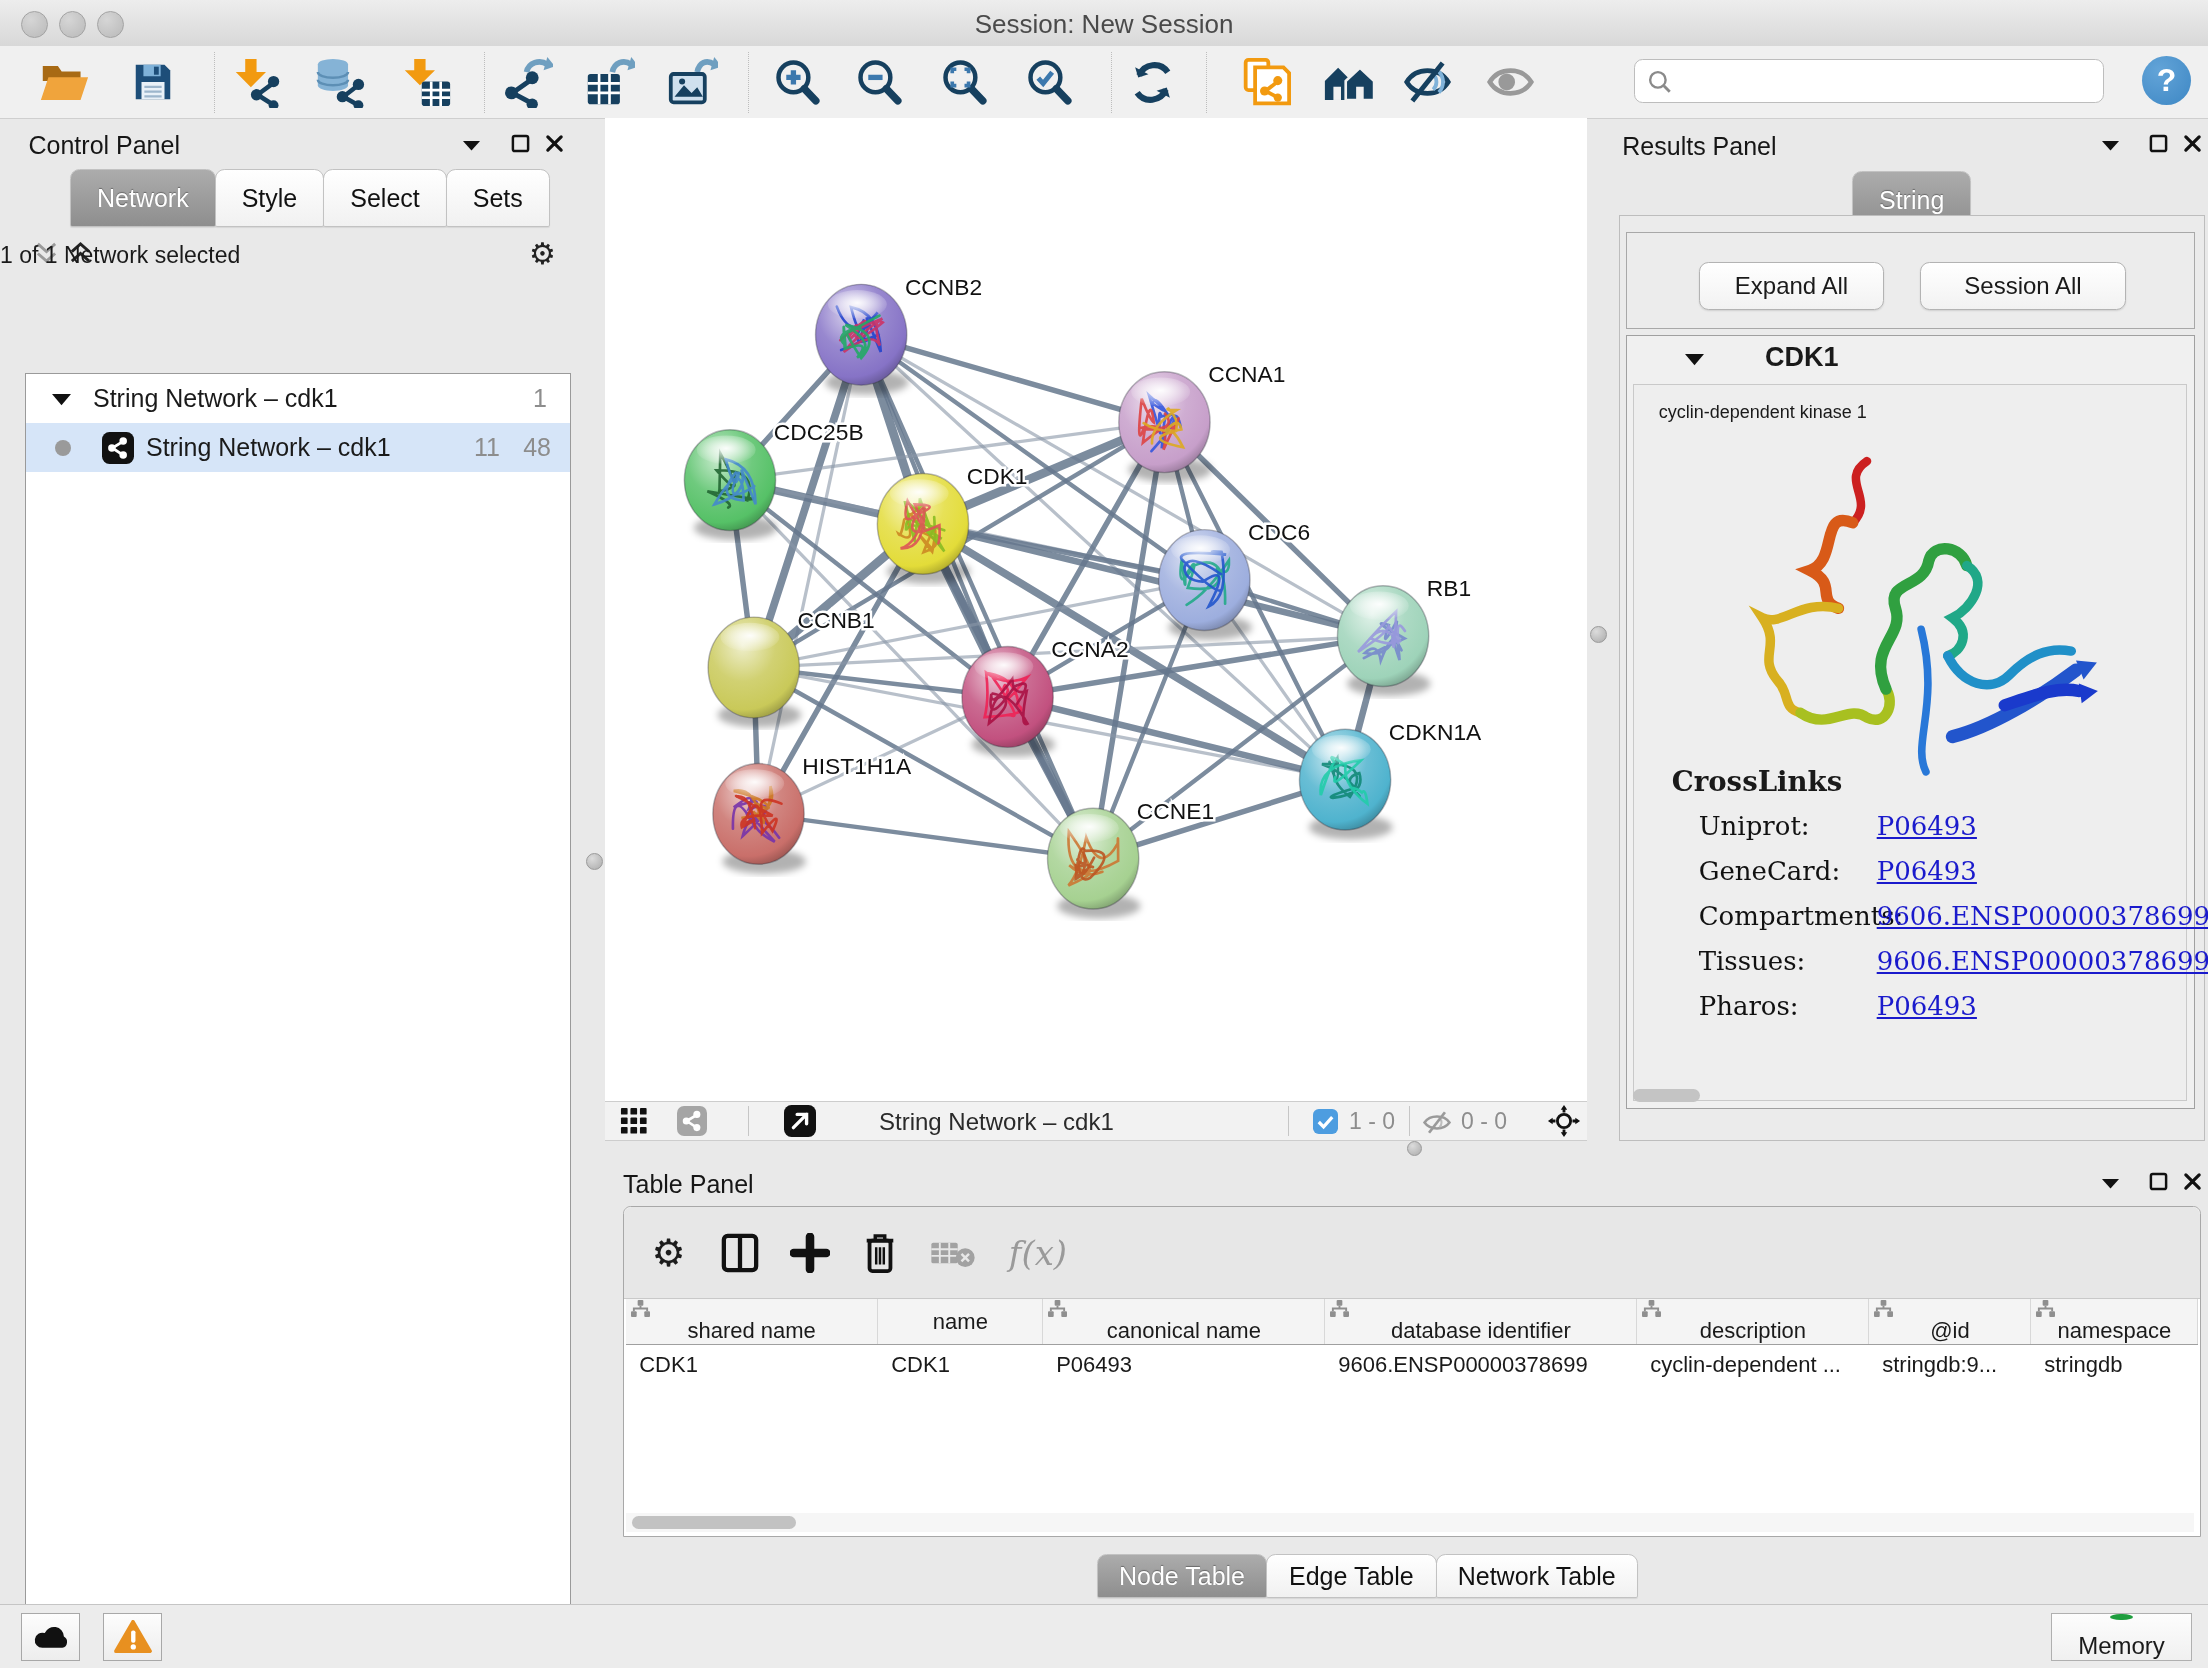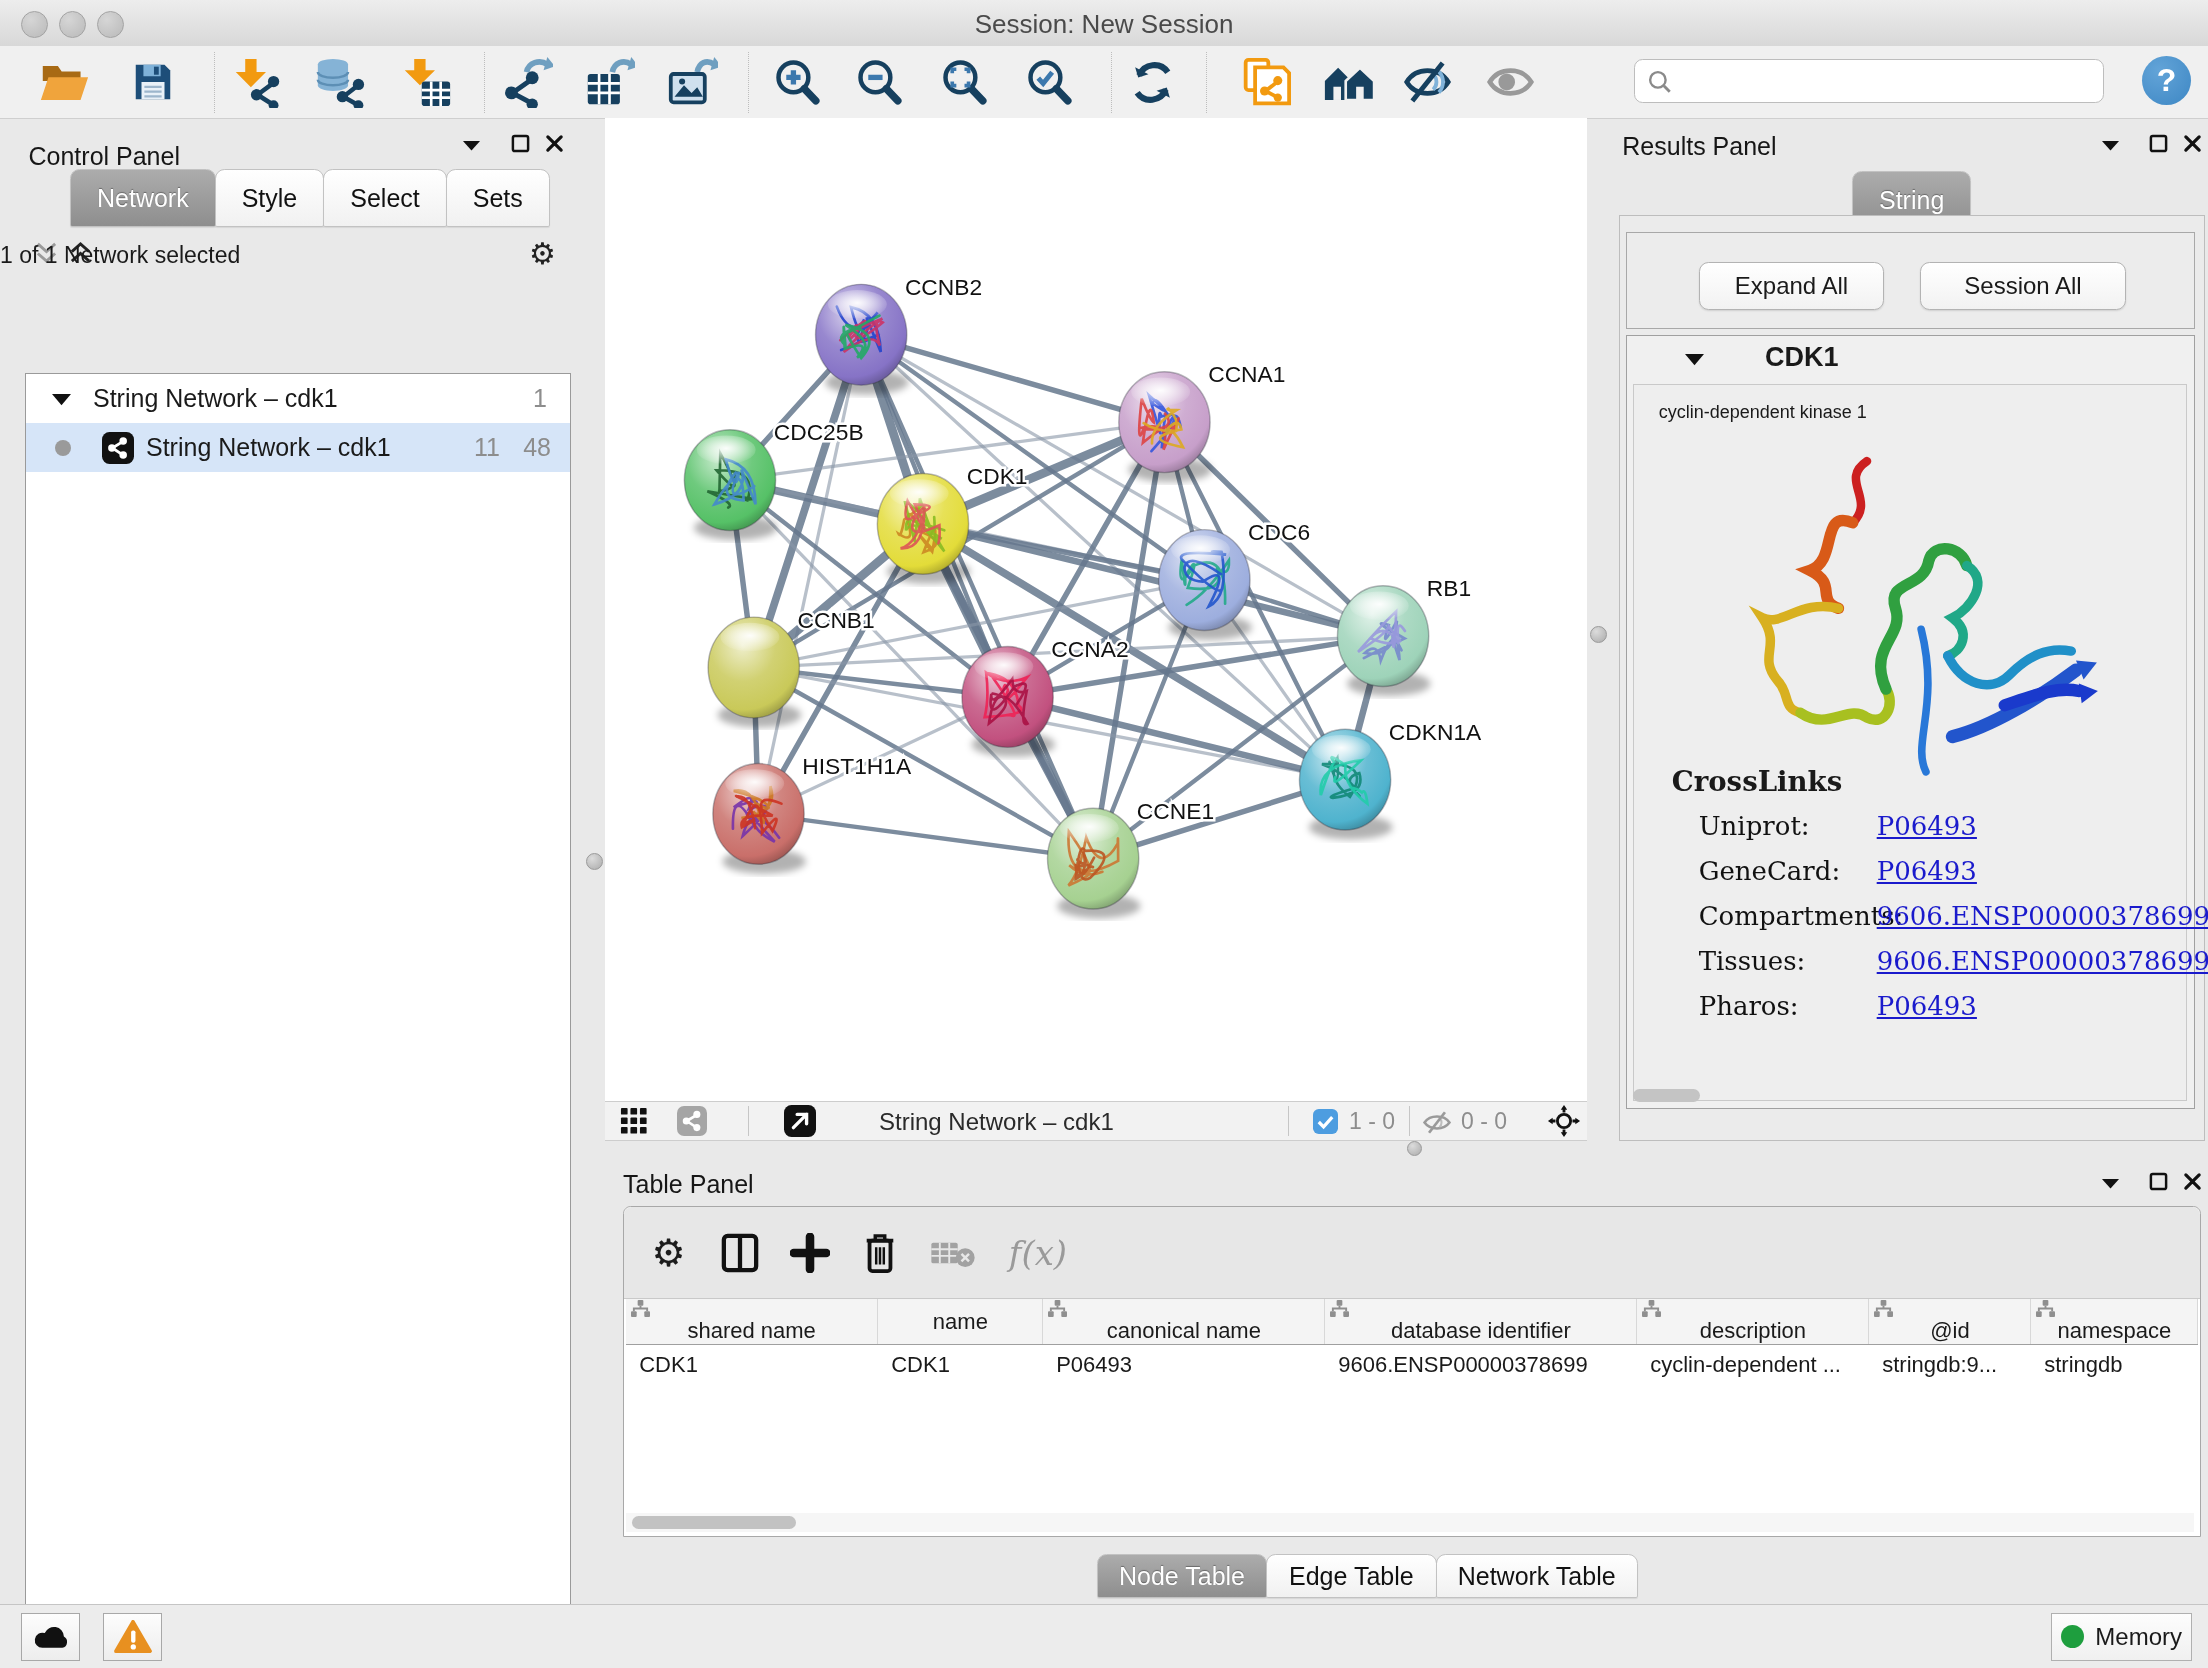--- a/index.html
+++ b/index.html
@@ -86,21 +86,21 @@
   .hsb-thumb{position:absolute;left:5.7px;top:2.9px;width:164px;height:13.3px;background:#c2c2c2;
     border-radius:6.7px;}
 
   
   #statusbar{left:0;top:1604px;width:2208px;height:65px;background:#ececec;
     border-top:1px solid #c5c5c5;}
   .sbtn{position:absolute;top:7.6px;width:57px;height:46px;background:linear-gradient(#fdfdfd,#ededed);
     border:1.9px solid #a8a8a8;display:flex;align-items:center;justify-content:center;}
   #memory-btn{position:absolute;left:2051px;top:7.6px;width:139px;height:46px;
     background:linear-gradient(#fdfdfd,#f0f0f0);border:1.9px solid #b0b0b0;display:flex;
-    align-items:center;justify-content:center;gap:11.4px;font-size:24px;}
+    align-items:center;justify-content:center;gap:11.4px;font-size:24px;flex-direction:column;}
 
   .dot-handle{position:absolute;width:15px;height:15px;border-radius:50%;
     background:radial-gradient(circle at 35% 30%,#dcdcdc,#ababab);border:1px solid #9a9a9a;}
   svg{display:block;}
 </style>
 </head>
 <body>
 
 <div id="app">
 
@@ -271,21 +271,21 @@
       <svg style="position:absolute;left:11.4px;top:7.6px" width="28.5" height="28.5" viewBox="0 0 24 24">
         <circle cx="10" cy="10" r="6.5" stroke="#8a8a8a" stroke-width="2" fill="none"></circle>
         <path d="M15 15l5 5" stroke="#8a8a8a" stroke-width="2.4"></path>
         </svg>
       <input id="search-input" placeholder="" style="">
     </div>
     <div id="help-btn">?</div>
   </div>
 
   <div class="abs" style="left:0;top:118px;width:588px;height:1486px">
-    <div class="abs panel-title" style="left:28.5px;top:24px">Control Panel</div>
+    <div class="abs panel-title" style="left:28.5px;top:13px">Control Panel</div>
     <span class="wico abs" style="left:455px;top:13.3px">
       <svg width="19" height="11.4" viewBox="0 0 20 12">
           <path d="M1 1h18L10 11z" fill="#111"></path>
         </svg>
       </span>
     <span class="wico abs" style="left:504px;top:11.4px">
       <svg width="19" height="19" viewBox="0 0 20 20">
           <rect x="2" y="2" width="16" height="16" rx="2" stroke="#111" stroke-width="2.6" fill="none"></rect>
         </svg>
       </span>

